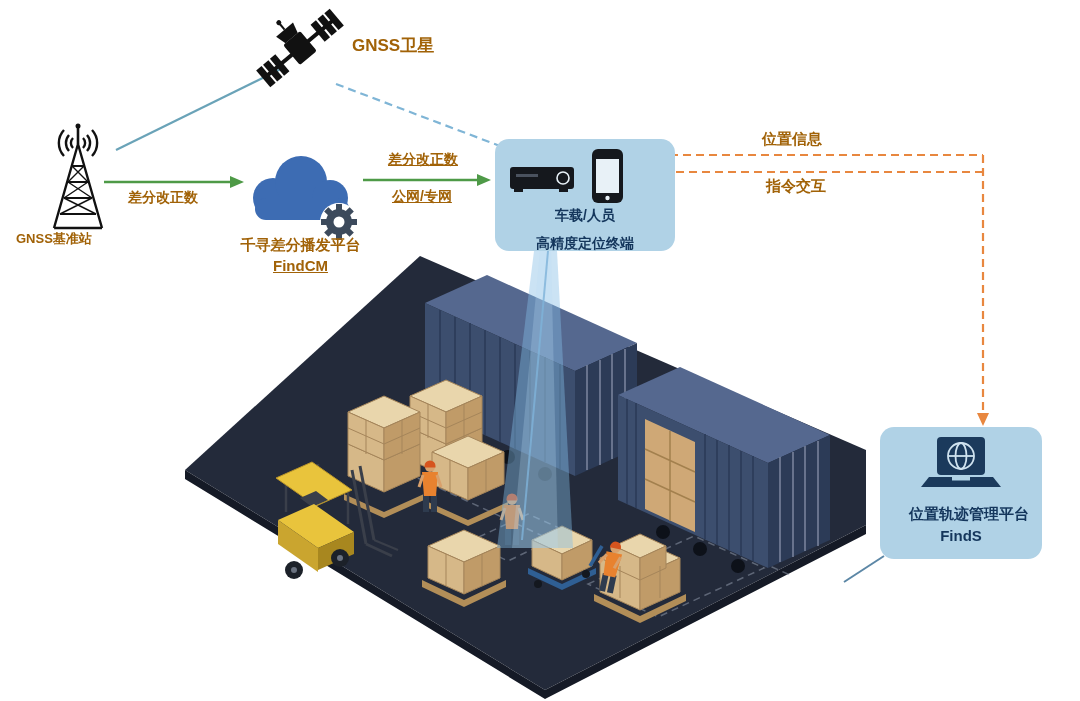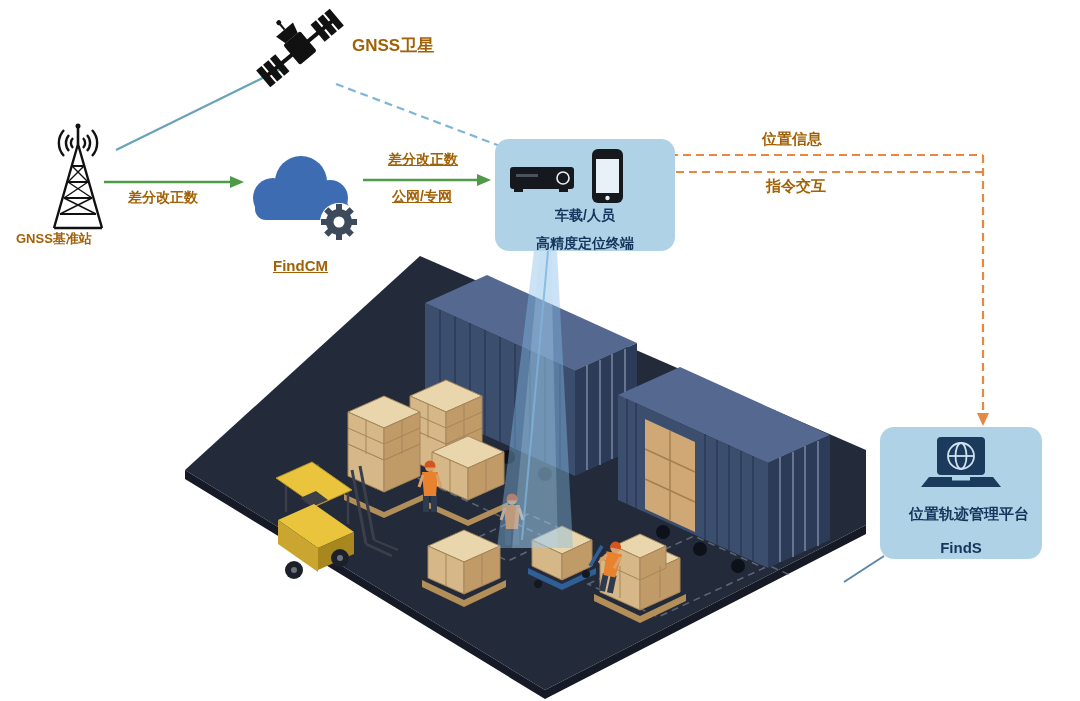--- a/index.html
+++ b/index.html
@@ -295,29 +295,30 @@
       <rect x="26" y="2" width="48" height="38" rx="4" fill="#1b3a5c"></rect>
       <g stroke="#cfe2ef" stroke-width="1.8" fill="none">
         <circle cx="50" cy="21" r="13"></circle>
         <ellipse cx="50" cy="21" rx="5.5" ry="13"></ellipse>
         <line x1="37" y1="21" x2="63" y2="21"></line>
       </g>
       <polygon points="18,42 82,42 90,52 10,52" fill="#1b3a5c"></polygon>
       <rect x="41" y="42" width="18" height="3.5" fill="#b0d2e6"></rect>
     </svg>
     <div class="blab" style="top:78px;font-size:15px;padding-left:16px;">位置轨迹管理平台</div>
-    <div class="blab" style="top:112px;font-size:15px;">FindS</div>
+    <div class="blab" style="top:100px;font-size:15px;">FindS</div>
   </div>
 
   <div class="lbl" style="left:352px;top:34px;font-size:17px;">GNSS卫星</div>
 
   <div class="lbl" style="left:16px;top:230px;font-size:13px;">GNSS基准站</div>
 
   <div class="lbl" style="left:128px;top:189px;font-size:14px;">差分改正数</div>
 
+  <div class="lbl c" style="left:218px;top:236px;width:165px;font-size:15px;">千寻差分播发平台</div>
   <div class="lbl c" style="left:218px;top:257px;width:165px;font-size:15px;text-decoration:underline;">FindCM</div>
 
   <div class="lbl" style="left:388px;top:151px;font-size:14px;text-decoration:underline;">差分改正数</div>
   <div class="lbl" style="left:392px;top:188px;font-size:14px;text-decoration:underline;">公网/专网</div>
 
   <div class="lbl" style="left:762px;top:130px;font-size:15px;font-family:Liberation Mono, monospace;">位置信息</div>
   <div class="lbl" style="left:766px;top:177px;font-size:15px;">指令交互</div>
 
 </div>
 

